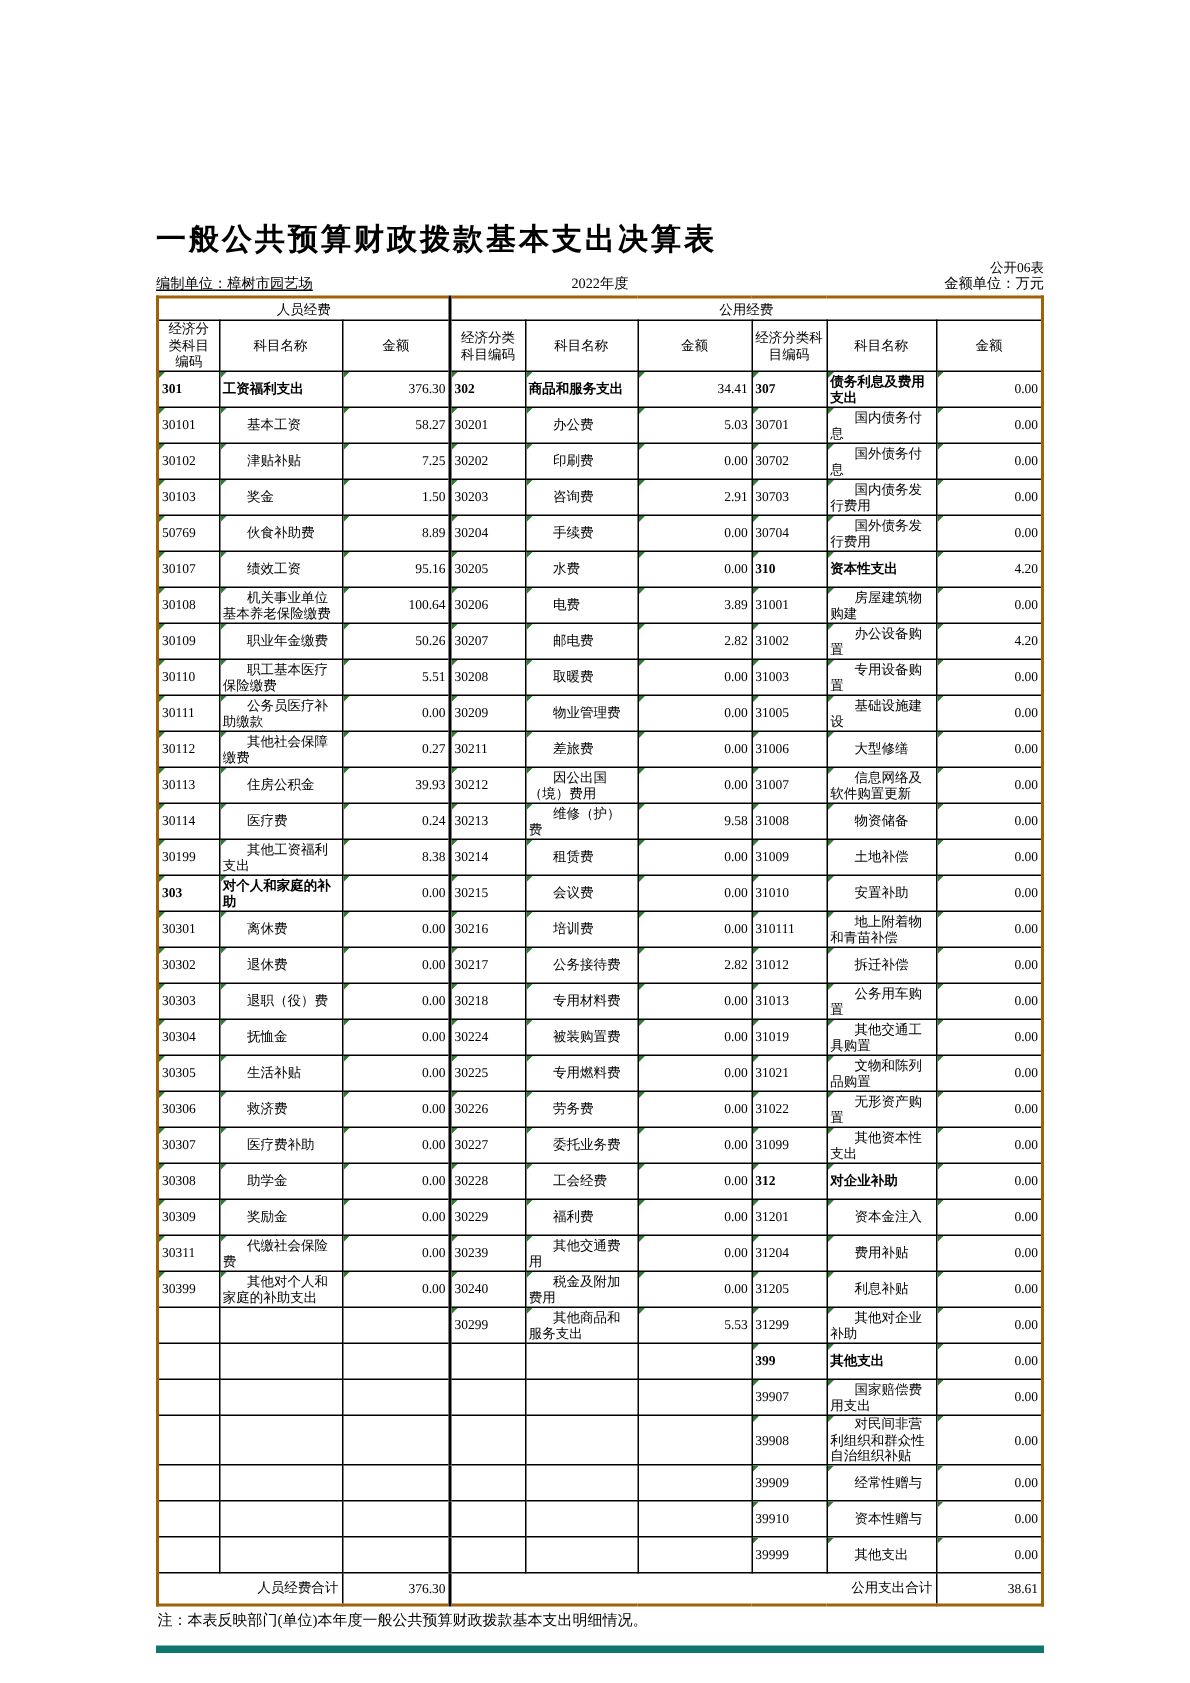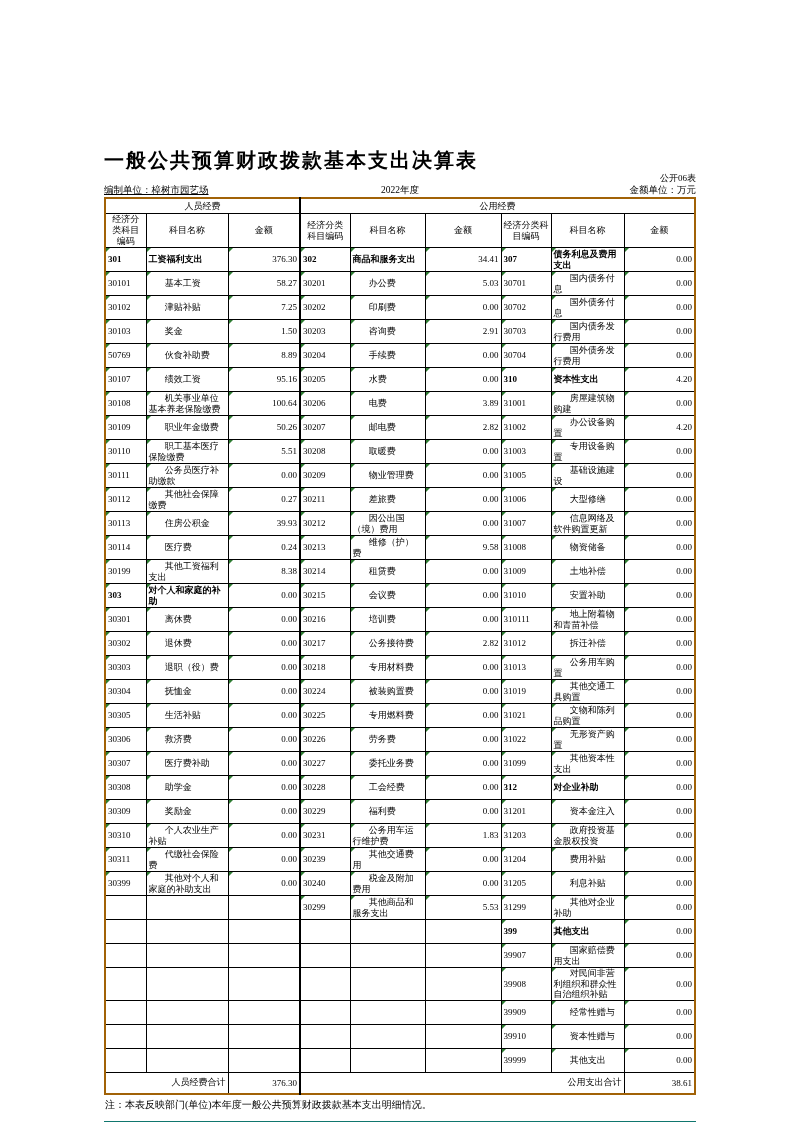--- a/index.html
+++ b/index.html
@@ -22,21 +22,21 @@
   td.n{text-align:left;}
   td.n.sub{text-indent:1.8em;}
   td.a{text-align:right;}
   .sec{font-weight:bold;}
   .sepL{border-left:2px solid #000;}
   tfoot td{height:20px;font-size:9px;vertical-align:middle;}
   tfoot td.lbl{text-align:right;}
   tfoot td.a{text-align:right;}
   .gt::before{content:"";position:absolute;top:0;left:0;width:0;height:0;
               border-top:4px solid #2e7d32;border-right:4px solid transparent;}
-  .note{font-size:10px;line-height:13px;padding:3px 1px 10px 1px;border-bottom:1px solid #0f766e;}
+  .note{font-size:10px;line-height:13px;padding:3px 1px 10px 1px;border-bottom:5px solid #0f766e;}
 </style>
 </head>
 <body>
 
 <div class="page">
   <div class="title">一般公共预算财政拨款基本支出决算表</div>
   <div class="formcode">公开06表</div>
   <div class="meta">
     <div class="meta-l">编制单位：樟树市园艺场</div>
     <div class="meta-c">2022年度</div>
@@ -331,31 +331,20 @@
           <td class="n sub gt">奖励金</td>
           <td class="a gt">0.00</td>
           <td class="c gt sepL">30229</td>
           <td class="n sub gt">福利费</td>
           <td class="a gt">0.00</td>
           <td class="c gt">31201</td>
           <td class="n sub gt">资本金注入</td>
           <td class="a gt">0.00</td>
         </tr>
         <tr>
-          <td class="c gt">30310</td>
-          <td class="n sub gt">个人农业生产补贴</td>
-          <td class="a gt">0.00</td>
-          <td class="c gt sepL">30231</td>
-          <td class="n sub gt">公务用车运行维护费</td>
-          <td class="a gt">1.83</td>
-          <td class="c gt">31203</td>
-          <td class="n sub gt">政府投资基金股权投资</td>
-          <td class="a gt">0.00</td>
-        </tr>
-        <tr>
           <td class="c gt">30311</td>
           <td class="n sub gt">代缴社会保险费</td>
           <td class="a gt">0.00</td>
           <td class="c gt sepL">30239</td>
           <td class="n sub gt">其他交通费用</td>
           <td class="a gt">0.00</td>
           <td class="c gt">31204</td>
           <td class="n sub gt">费用补贴</td>
           <td class="a gt">0.00</td>
         </tr>

